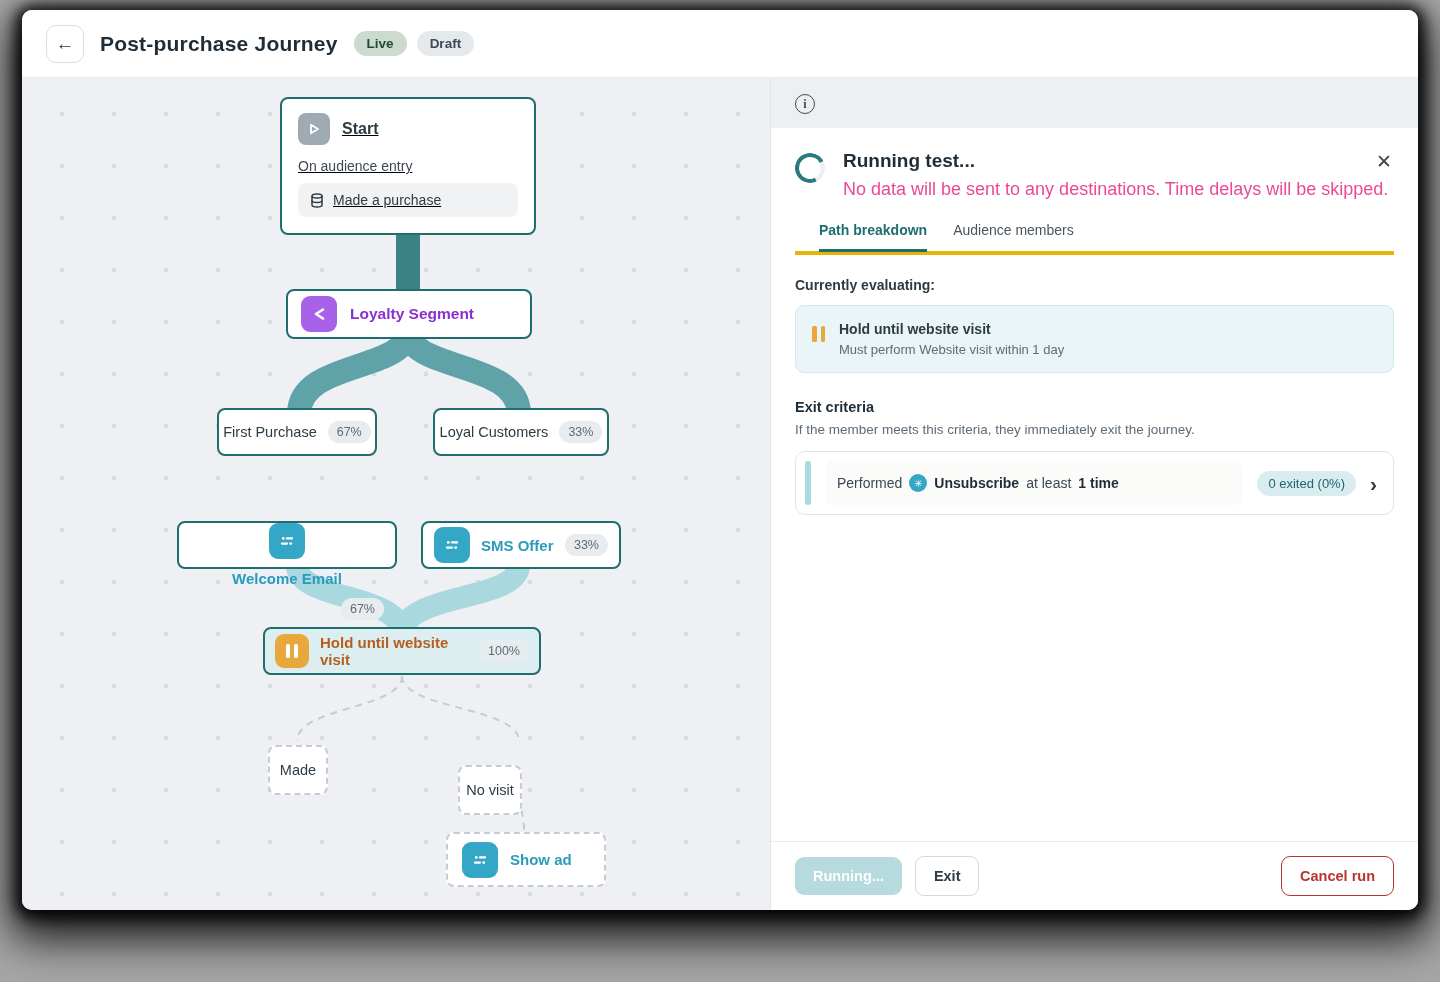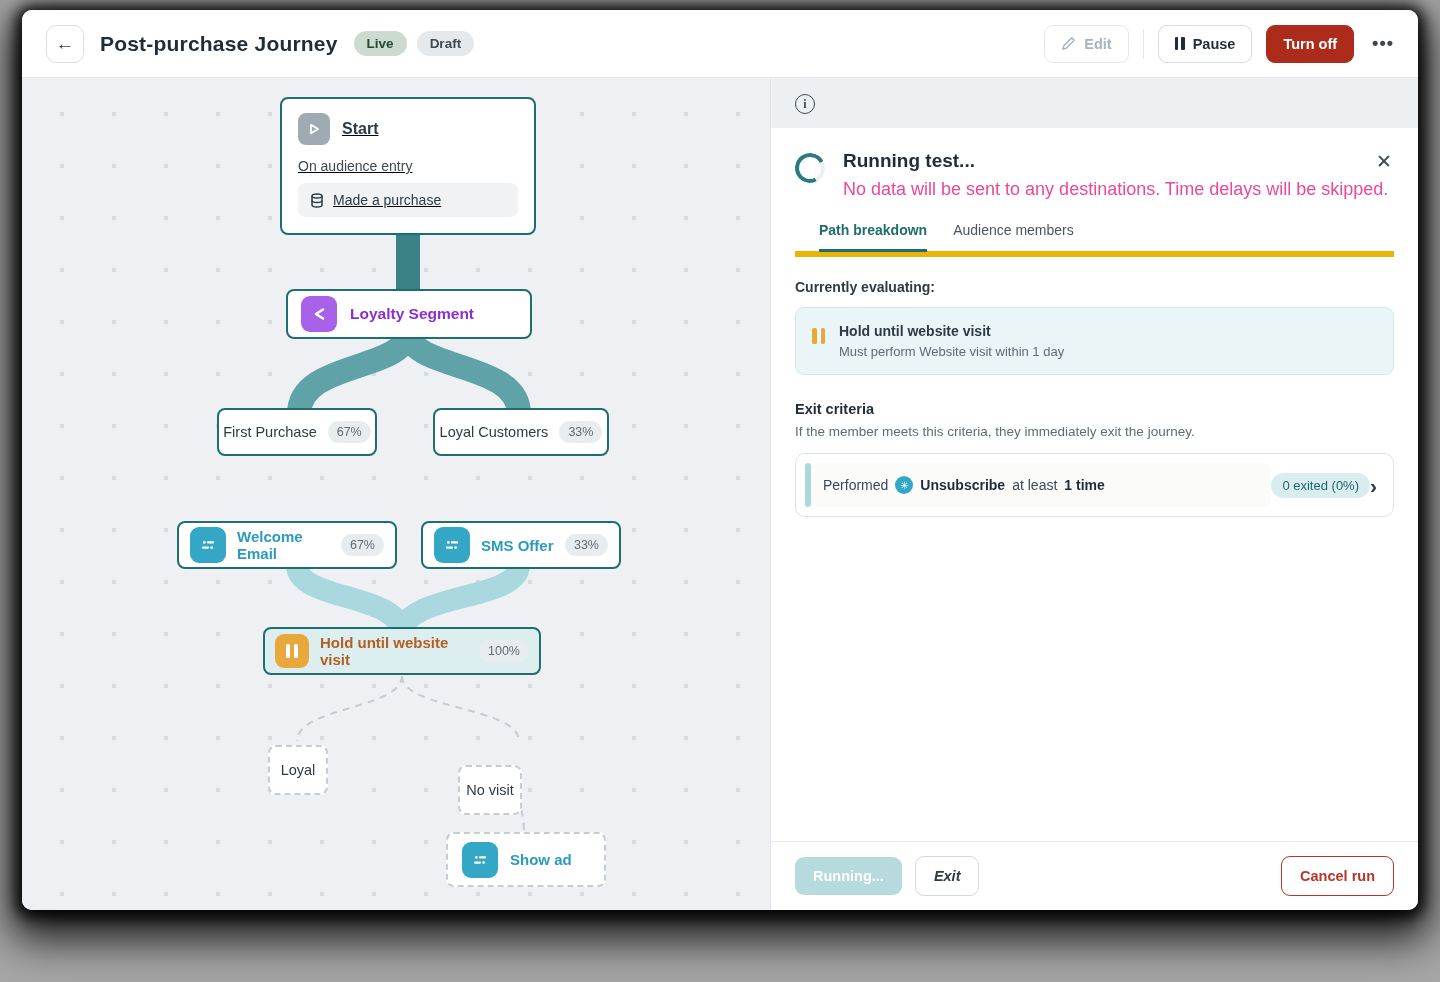--- a/index.html
+++ b/index.html
@@ -52,21 +52,21 @@
   .start-cond { margin-top:9px; background:#f0f2f4; border-radius:8px; padding:9px 12px;
                 display:flex; align-items:center; gap:9px; font-size:14px; color:#2d3b45; }
   .node-loyalty { left:264px; top:211px; width:246px; height:50px; padding:0 13px; gap:13px; }
   .loyalty-icon { width:36px; height:36px; background:#a862ea; border-radius:9px; }
   .loyalty-label { font-size:15.5px; font-weight:700; color:#8b2fd0; }
   .node-branch { height:48px; justify-content:center; gap:11px; font-size:14.5px; color:#2d3b45; }
   .node-fp { left:195px; top:330px; width:160px; }
   .node-lc { left:411px; top:330px; width:176px; }
   .pct { background:#e9ecef; color:#5f6b76; border-radius:999px; font-size:12.5px; padding:4px 9px; }
   .node-action { height:48px; padding:0 11px; gap:11px; }
-  .node-we { left:155px; top:443px; width:220px; }
+  .node-we { left:155px; top:443px; width:220px;flex-direction:column; }
   .node-sms { left:399px; top:443px; width:200px; }
   .cyan-icon { width:36px; height:36px; background:#35a7c6; border-radius:9px; }
   .action-label { font-size:15px; font-weight:700; color:#2b9bbd; }
   .node-action .pct, .node-hold .pct { margin-left:auto; }
   .node-hold { left:241px; top:549px; width:278px; height:48px; padding:0 10px; gap:11px; background:#dceef0; }
   .hold-icon { width:34px; height:34px; background:#e9a83c; border-radius:9px; }
   .hold-bars { display:flex; gap:4px; }
   .hold-bars i { width:4px; height:14px; background:#fff; border-radius:1.5px; }
   .hold-label { font-size:15px; font-weight:700; color:#b45f20; }
   .node-dashed { border:2px dashed #c6ccd3; justify-content:center; font-size:14.5px; color:#2d3b45; }
@@ -82,86 +82,68 @@
                display:flex; align-items:center; justify-content:center; flex:0 0 auto; margin-top:2px; }
   .banner-text { font-size:14px; font-weight:700; color:#2d3b45; line-height:1.6; }
 
   .test-head { padding:22px 24px 0 24px; position:relative; }
   .test-row { display:flex; gap:18px; }
   .spinner { width:30px; height:30px; border-radius:50%; flex:0 0 auto; margin-top:3px;
              border:4px solid #2a7a82; border-right-color:#edf0f2; transform:rotate(18deg); }
   .test-title { font-size:19px; font-weight:700; color:#1f2d38; }
   .test-sub { font-size:18px; color:#ec4899; margin-top:7px; }
   .close-x { position:absolute; right:26px; top:24px; font-size:19px; color:#3d4852; cursor:pointer; line-height:1; }
-  .tabs { display:flex; gap:26px; padding:0 24px; margin-top:22px; border-bottom:6px solid #eab308; }
+  .tabs { display:flex; gap:26px; padding:0 24px; margin-top:22px; border-bottom:4px solid #eab308; }
   .tab { font-size:14px; padding-bottom:11px; cursor:pointer; }
   .tab-active { color:#1e6e6e; font-weight:600; border-bottom:3px solid #1e6e6e; margin-bottom:-1px; }
   .tab-idle { color:#4a5560; }
 
   .panel-body { flex:1; padding:22px 24px; overflow:hidden; }
   .eval-heading { font-size:14px; font-weight:700; color:#2d3b45; }
   .eval-card { margin-top:12px; background:#e9f5f7; border:1px solid #d2e8ec; border-radius:9px;
                padding:15px 16px; display:flex; gap:14px; align-items:flex-start; }
   .eval-bars { display:flex; gap:4px; margin-top:5px; }
   .eval-bars i { width:4.5px; height:16px; background:#e9a83c; border-radius:1.5px; }
   .eval-title { font-size:14px; font-weight:600; color:#2d3b45; }
   .eval-detail { font-size:13px; color:#5f6b76; margin-top:5px; }
 
   .exit-heading { font-size:14.5px; font-weight:700; color:#1f2d38; margin-top:26px; }
   .exit-desc { font-size:13.5px; color:#5f6b76; margin-top:7px; }
   .crit-card { margin-top:14px; border:1px solid #dfe3e8; border-radius:10px; padding:9px 16px 9px 9px;
-               display:flex; align-items:center; cursor:pointer; }
+               display:flex; align-items:center; gap:14px; cursor:pointer; }
   .crit-accent { width:6px; align-self:stretch; background:#a9d9de; border-radius:3px; }
   .crit-text { display:flex; align-items:center; gap:7px; font-size:14px; color:#3d4852;
                background:#fbfbfa; border-radius:6px; padding:13px 12px; flex:1; min-width:0; }
   .event-icon { width:18px; height:18px; border-radius:50%; background:#35a7c6; color:#fff; font-size:10px;
                 display:flex; align-items:center; justify-content:center; flex:0 0 auto; }
   .bold { font-weight:700; color:#1f2d38; }
   .crit-badge { background:#d9edf0; color:#20646c; font-size:13px; border-radius:999px; padding:5px 11px; white-space:nowrap; }
   .crit-chev { font-size:21px; color:#2d3b45; font-weight:700; line-height:1; }
 
   .panel-footer { flex:0 0 auto; border-top:1px solid #e7eaec; padding:14px 24px; display:flex; gap:13px; align-items:center; }
   .btn-running { background:#b7dade; color:#fdfefe; border:none; border-radius:9px; padding:11px 18px;
                  font-size:14.5px; font-weight:700; cursor:default; }
   .btn-exit { background:#fff; border:1px solid #d4d9de; border-radius:9px; padding:11px 18px;
-              font-size:14.5px; font-weight:700; color:#2d3b45; cursor:pointer;font-style:italic; }
+              font-size:14.5px; font-weight:700; color:#2d3b45; cursor:pointer; }
   .btn-cancel { margin-left:auto; background:#fff; border:1.5px solid #b7352a; color:#b7352a; border-radius:9px;
                 padding:11px 18px; font-size:14.5px; font-weight:700; cursor:pointer; }
 </style>
 </head>
 <body>
 
 <div class="window">
 
   <div class="hdr">
     <div class="back-btn">
       <span>←</span>
     </div>
     <div class="hdr-title">Post-purchase Journey</div>
     <span class="pill pill-live">Live</span>
     <span class="pill pill-draft">Draft</span>
 
-    <div class="hdr-right">
-      <button class="btn btn-edit">
-        <svg width="15" height="15" viewBox="0 0 16 16">
-          <path d="M2 14 L3 10.5 L11.5 2 L14 4.5 L5.5 13 Z" fill="none" stroke="#aab3bb" stroke-width="1.6" stroke-linejoin="round"></path>
-        </svg>
-        <span>Edit</span>
-      </button>
-      <div class="hdr-divider"></div>
-      <button class="btn btn-pause">
-        <span class="pause-glyph">
-            <i></i>
-            <i></i>
-          </span>
-        <span>Pause</span>
-      </button>
-      <button class="btn btn-turnoff">Turn off</button>
-      <div class="ellipsis">•••</div>
-    </div>
   </div>
 
   <div class="main">
 
     <div class="canvas">
       <svg class="wires" width="748" height="832" viewBox="0 0 748 832">
         <defs>
           <linearGradient id="gv" x1="0" y1="0" x2="0" y2="1">
             <stop offset="0" stop-color="#5fa3a9"></stop>
               <stop offset="1" stop-color="#93c8cd"></stop>
@@ -252,21 +234,21 @@
         <span class="sq-icon hold-icon">
           <span class="hold-bars">
               <i></i>
               <i></i>
             </span>
         </span>
         <span class="hold-label">Hold until website visit</span>
         <span class="pct">100%</span>
       </div>
 
-      <div class="node node-dashed node-visit">Loyal</div>
+      <div class="node node-dashed node-visit">Made</div>
       <div class="node node-dashed node-novisit">No visit</div>
 
       <div class="node node-dashed node-showad">
         <span class="sq-icon cyan-icon">
           <svg width="18" height="18" viewBox="0 0 18 18">
             <circle cx="5.3" cy="6.4" r="1.4" fill="#fff"></circle>
               <line x1="9" y1="6.4" x2="14" y2="6.4" stroke="#fff" stroke-width="2.2" stroke-linecap="round"></line>
             <line x1="4" y1="11.6" x2="9" y2="11.6" stroke="#fff" stroke-width="2.2" stroke-linecap="round"></line>
               <circle cx="12.7" cy="11.6" r="1.4" fill="#fff"></circle>
           </svg>

